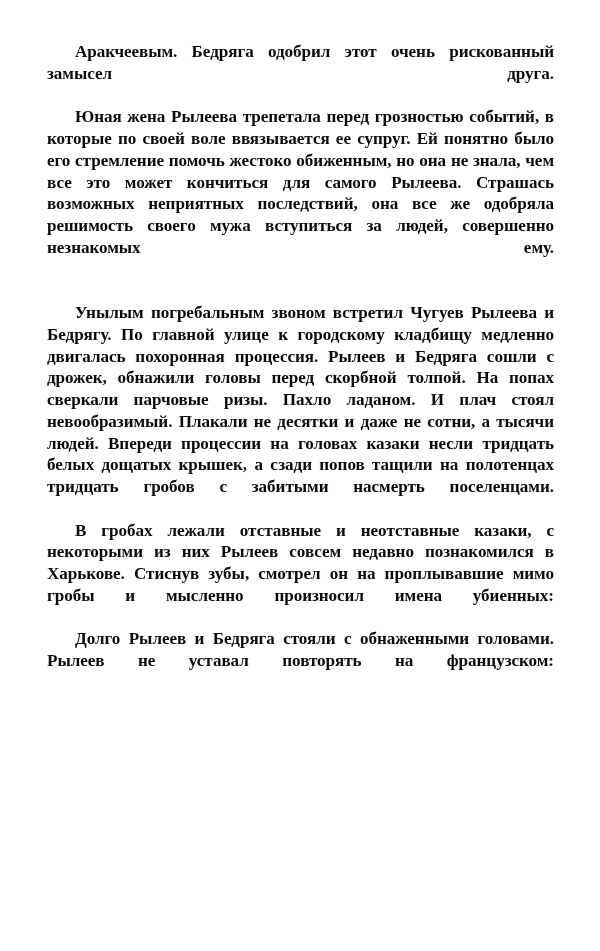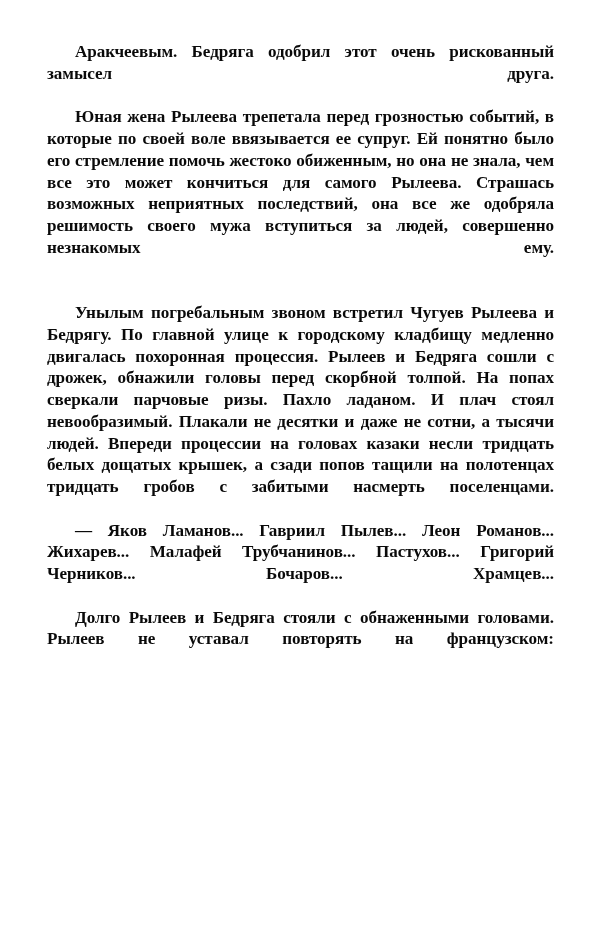--- a/index.html
+++ b/index.html
@@ -68,20 +68,20 @@
 
 <div class="page">
 
   <div class="textblock">
     <p class="para">Аракчеевым. Бедряга одобрил этот очень рискованный замысел друга.</p>
     <p class="para">Юная жена Рылеева трепетала перед грозностью событий, в которые по своей воле ввязывается ее супруг. Ей понятно было его стремление помочь жестоко обиженным, но она не знала, чем все это может кончиться для самого Рылеева. Страшась возможных неприятных последствий, она все же одобряла решимость своего мужа вступиться за людей, совершенно незнакомых ему.</p>
 
     <div class="scene-break"></div>
 
     <p class="para">Унылым погребальным звоном встретил Чугуев Рылеева и Бедрягу. По главной улице к городскому кладбищу медленно двигалась похоронная процессия. Рылеев и Бедряга сошли с дрожек, обнажили головы перед скорбной толпой. На попах сверкали парчовые ризы. Пахло ладаном. И плач стоял невообразимый. Плакали не десятки и даже не сотни, а тысячи людей. Впереди процессии на головах казаки несли тридцать белых дощатых крышек, а сзади попов тащили на полотенцах тридцать гробов с забитыми насмерть поселенцами.</p>
-    <p class="para">— Яков Ламанов... Гавриил Пылев... Леон Романов... Жихарев... Малафей Трубчанинов... Пастухов... Григорий Черников... Бочаров... Храмцев...</p>
+    <p class="para">В гробах лежали отставные и неотставные казаки, с некоторыми из них Рылеев совсем недавно познакомился в Харькове. Стиснув зубы, смотрел он на проплывавшие мимо гробы и мысленно произносил имена убиенных:</p>
     <p class="para">Долго Рылеев и Бедряга стояли с обнаженными головами. Рылеев не уставал повторять на французском:</p>
 
   </div>
 
   <div class="page-number">318</div>
 
 </div>
 
 </body></html>

